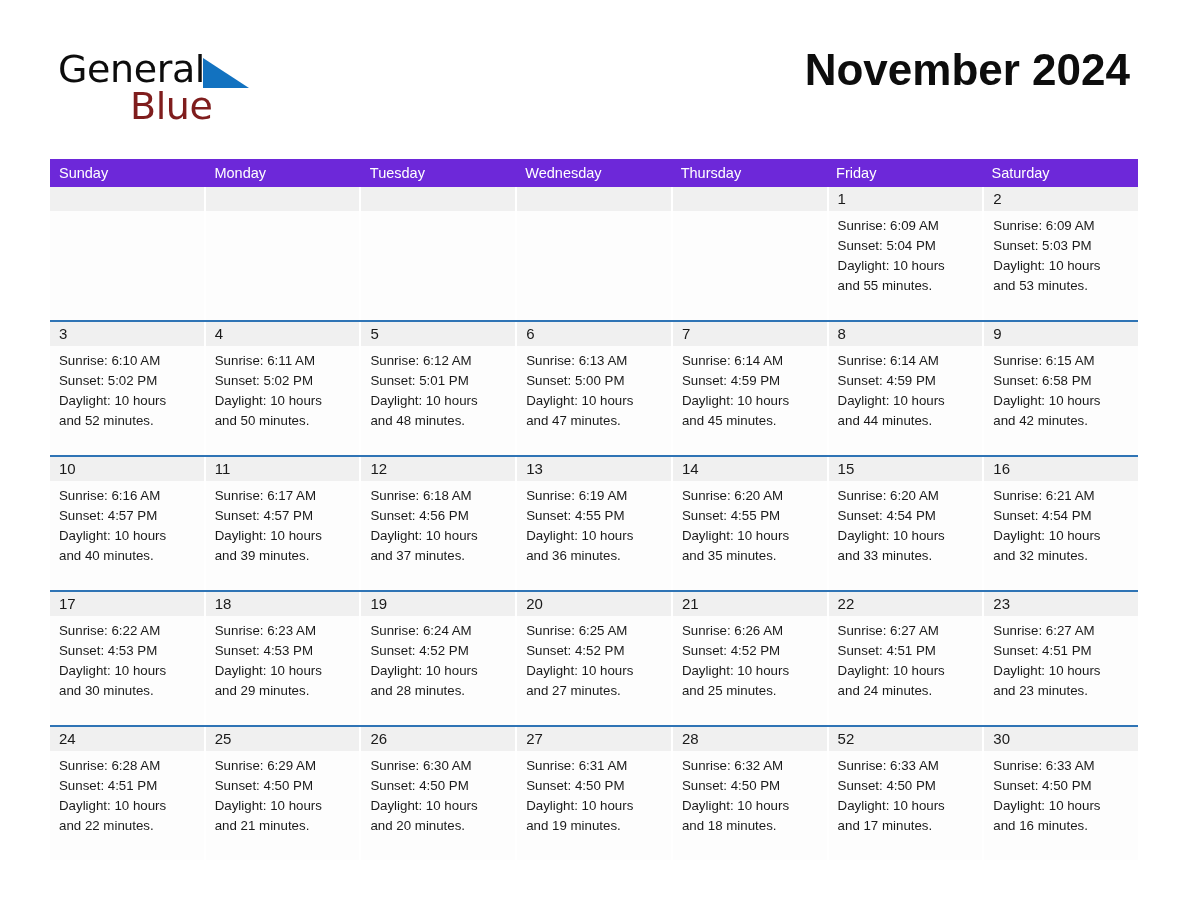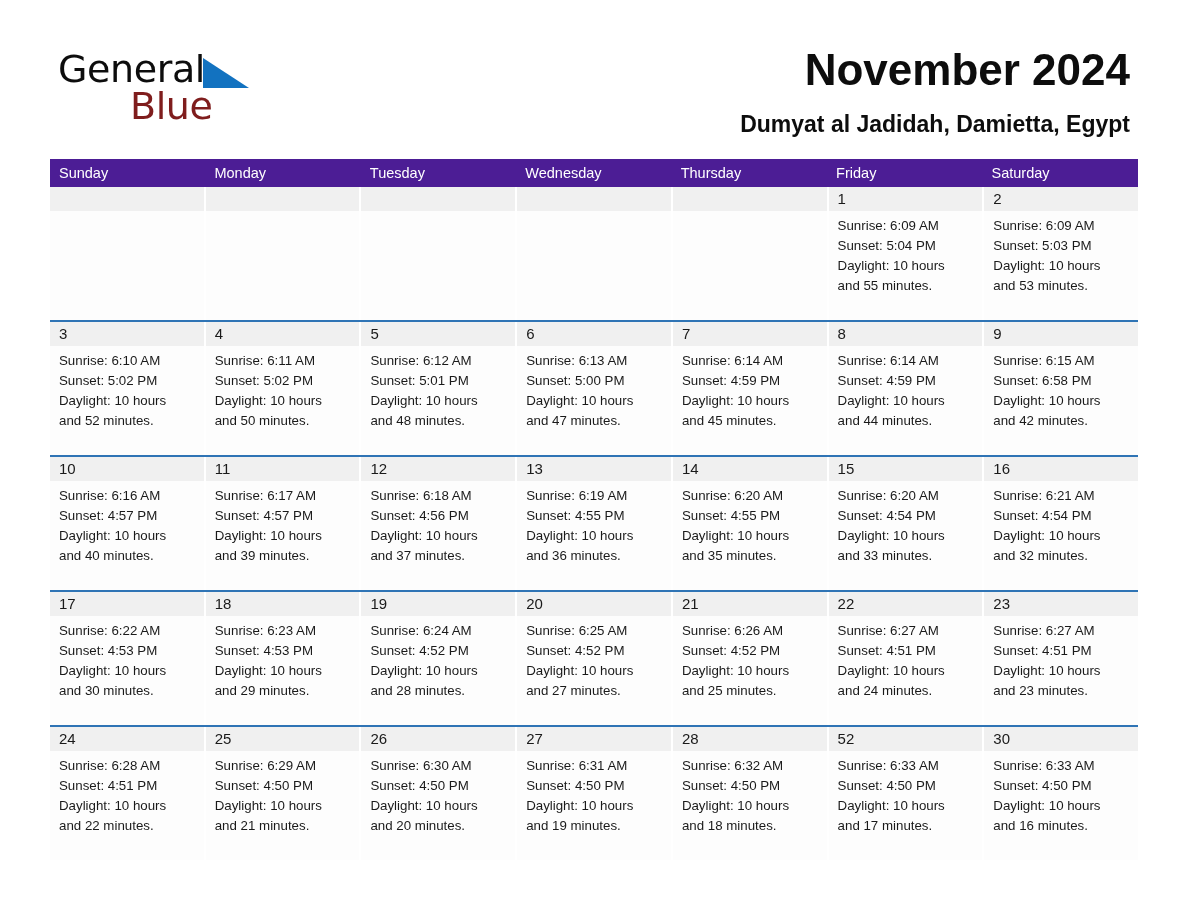--- a/index.html
+++ b/index.html
@@ -100,21 +100,21 @@
   
   .calendar {
     position: absolute;
     left: 50px;
     top: 159px;
     width: 1088px;
   }
   .weekday-row {
     display: flex;
     width: 100%;
-    background: #4c1d95;
+    background: #6d28d9;
     height: 28px;
   }
   .weekday {
     flex: 1 1 0;
     color: #ffffff;
     font-size: 14.5px;
     line-height: 28px;
     padding-left: 9px;
     box-sizing: border-box;
     overflow: hidden;
@@ -179,21 +179,20 @@
           </svg>
         </span>
       </div>
       <div class="logo-row2">
         <span class="logo-blue">Blue</span>
       </div>
     </div>
 
     <div class="title-block">
       <div class="cal-title">November 2024</div>
-      <div class="cal-subtitle">Dumyat al Jadidah, Damietta, Egypt</div>
     </div>
 
   </div>
 
   <div class="calendar">
 
     <div class="weekday-row">
       <div class="weekday">Sunday</div>
       <div class="weekday">Monday</div>
       <div class="weekday">Tuesday</div>

